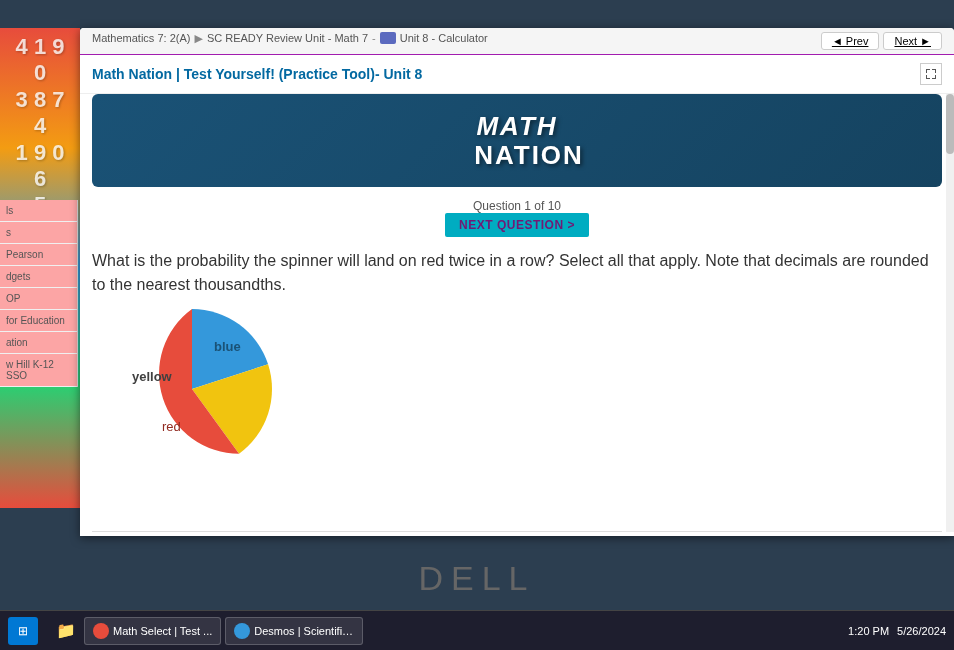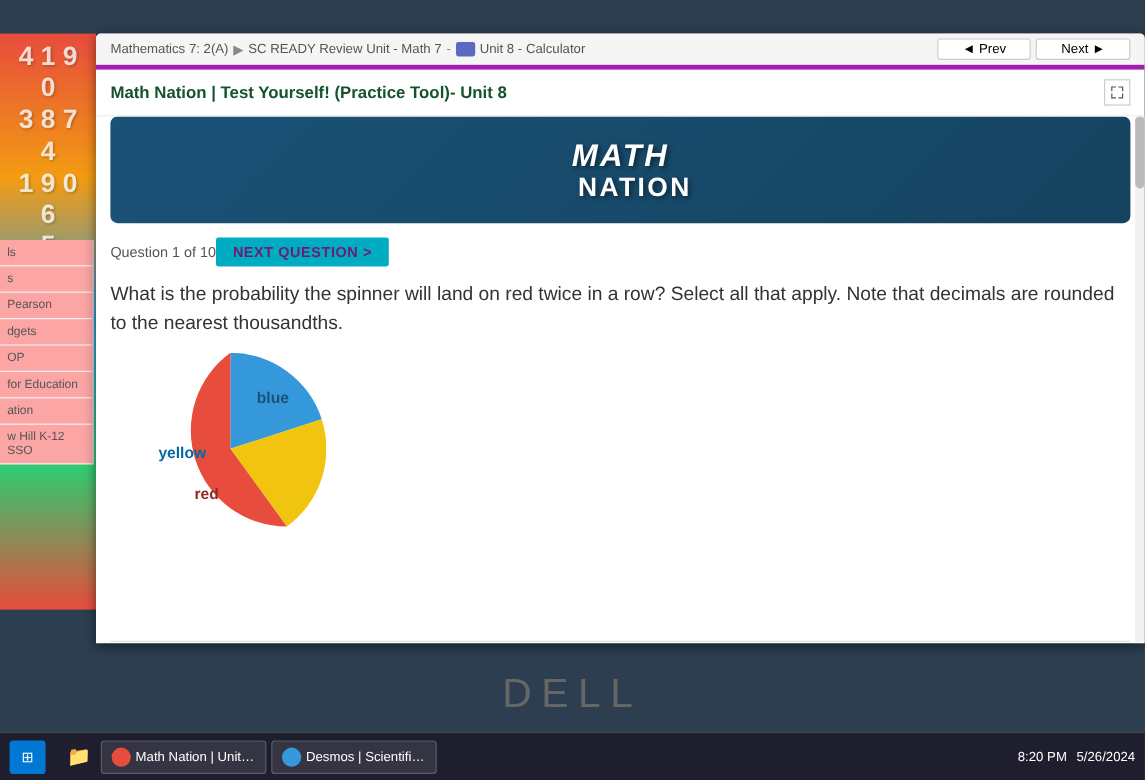--- a/index.html
+++ b/index.html
@@ -82,22 +82,22 @@
       overflow: hidden;
       box-shadow: 0 2px 10px rgba(0,0,0,0.5);
     }
 
     
     .breadcrumb-bar {
       background: #f5f5f5;
       padding: 4px 12px;
       font-size: 11px;
       color: #555;
-      display: flex; align-items: center; gap: 4px;
-      border-bottom: 4px solid #a21caf;
+      display: flex; align-items: flex-start; gap: 4px;
+      border-bottom: 1px solid #a21caf;
     }
 
     .breadcrumb-arrow { color: #888; }
 
     .unit-label {
       display: flex; align-items: center; gap: 4px;
     }
 
     .unit-icon {
       width: 16px; height: 12px;
@@ -105,27 +105,27 @@
       border-radius: 2px;
     }
 
     
     .nav-buttons {
       margin-left: auto;
       display: flex; gap: 4px;
     }
 
     .nav-btn {
-      padding: 2px 20px;
+      padding: 2px 10px;
       font-size: 11px;
       background: white;
       border: 1px solid #ccc;
       border-radius: 3px;
       cursor: pointer;
-      display: flex; align-items: center; gap: 3px;
+      display: flex; align-items: center; gap: 3px; text-decoration: underline;
     }
 
     
     .page-title-bar {
       padding: 8px 12px;
       font-size: 15px;
       font-weight: bold;
       color: #333;
       border-bottom: 1px solid #eee;
       display: flex; align-items: center; justify-content: space-between;
@@ -158,31 +158,32 @@
       letter-spacing: 2px;
       line-height: 1.1;
     }
 
     .math-nation-logo .math-line {
       font-size: 26px;
       display: block;
     }
 
     .math-nation-logo .nation-line {
-      font-size: 22px;
+      font-size: 26px;
       display: block;
       margin-left: 24px;
     }
 
     .question-header {
       display: flex;
       align-items: center;
       justify-content: flex-start;
       margin-bottom: 8px;
       padding: 4px 0;
+      flex-direction: column;
     }
 
     .question-count {
       font-size: 12px;
       color: #555;
     }
 
     .next-question-btn {
       background: #00acc1;
       color: #701a75;
@@ -325,21 +326,21 @@
       <div class="unit-icon"></div>
       <span>Unit 8 - Calculator</span>
     </div>
     <div class="nav-buttons">
       <button class="nav-btn">◄ Prev</button>
       <button class="nav-btn">Next ►</button>
     </div>
   </div>
 
   <div class="page-title-bar">
-    <span style="font-size:14px;font-weight:bold;color:#14532d;text-align:right;">Math Nation | Test Yourself! (Practice Tool)- Unit 8</span>
+    <span style="font-size:14px;font-weight:bold;color:#0369a1;text-align:right;">Math Nation | Test Yourself! (Practice Tool)- Unit 8</span>
     <div class="expand-btn">
       <svg width="12" height="12" viewBox="0 0 12 12">
         <path d="M1 1 L5 1 L5 2 L2 2 L2 5 L1 5 Z M7 1 L11 1 L11 5 L10 5 L10 2 L7 2 Z M1 7 L2 7 L2 10 L5 10 L5 11 L1 11 Z M10 7 L11 7 L11 11 L7 11 L7 10 L10 10 Z" fill="#555"></path>
       </svg>
     </div>
   </div>
 
   <div style="position:relative;height:calc(100% - 70px);overflow:hidden;">
 
     <div class="math-nation-banner">
@@ -362,22 +363,22 @@
 
           <path d="M 0 0 L 1 0 A 1 1 0 0 1 0.309 0.951 Z" fill="#3498db"></path>
 
           <path d="M 0 0 L 0.309 0.951 A 1 1 0 0 1 -0.809 0.588 Z" fill="#f1c40f"></path>
 
           <path d="M 0 0 L -0.809 0.588 A 1 1 0 0 1 1 0 Z" fill="#e74c3c"></path>
         </svg>
 
         <div style="position:relative;margin-left:-160px;width:160px;height:160px;">
           <span style="position:absolute;top:30px;left:102px;font-size:13px;font-weight:bold;color:#1a5276;">blue</span>
-          <span style="position:absolute;top:76px;left:20px;font-size:13px;font-weight:bold;color:#0369a1;">yellow</span>
-          <span style="position:absolute;top:110px;left:50px;font-size:13px;font-weight:bold;color:#922b21;">red</span>
+          <span style="position:absolute;top:60px;left:20px;font-size:13px;font-weight:bold;color:#404040;">yellow</span>
+          <span style="position:absolute;top:110px;left:50px;font-size:13px;font-weight:normal;color:#922b21;">red</span>
         </div>
       </div>
     </div>
 
     <div class="scrollbar-track">
       <div class="scrollbar-thumb"></div>
     </div>
 
     <div style="position:absolute;bottom:0;left:12px;right:12px;height:1px;background:#ddd;"></div>
   </div>
@@ -391,25 +392,25 @@
   </div>
 
   <div style="width:6px;"></div>
 
   <div style="width:28px;height:28px;display:flex;align-items:center;justify-content:center;cursor:pointer;">
     <span style="font-size:16px;">📁</span>
   </div>
 
   <div class="taskbar-btn">
     <div class="taskbar-icon" style="background:#e74c3c;"></div>
-    <span class="taskbar-label">Math Nation | Unit ...</span>
+    <span class="taskbar-label">Math Select | Test ...</span>
   </div>
 
   <div class="taskbar-btn">
     <div class="taskbar-icon" style="background:#3498db;"></div>
     <span class="taskbar-label">Desmos | Scientific ...</span>
   </div>
 
   <div class="taskbar-right">
-    <span>8:20 PM</span>
+    <span>1:20 PM</span>
     <span>5/26/2024</span>
   </div>
 </div>
 
 </body></html>

